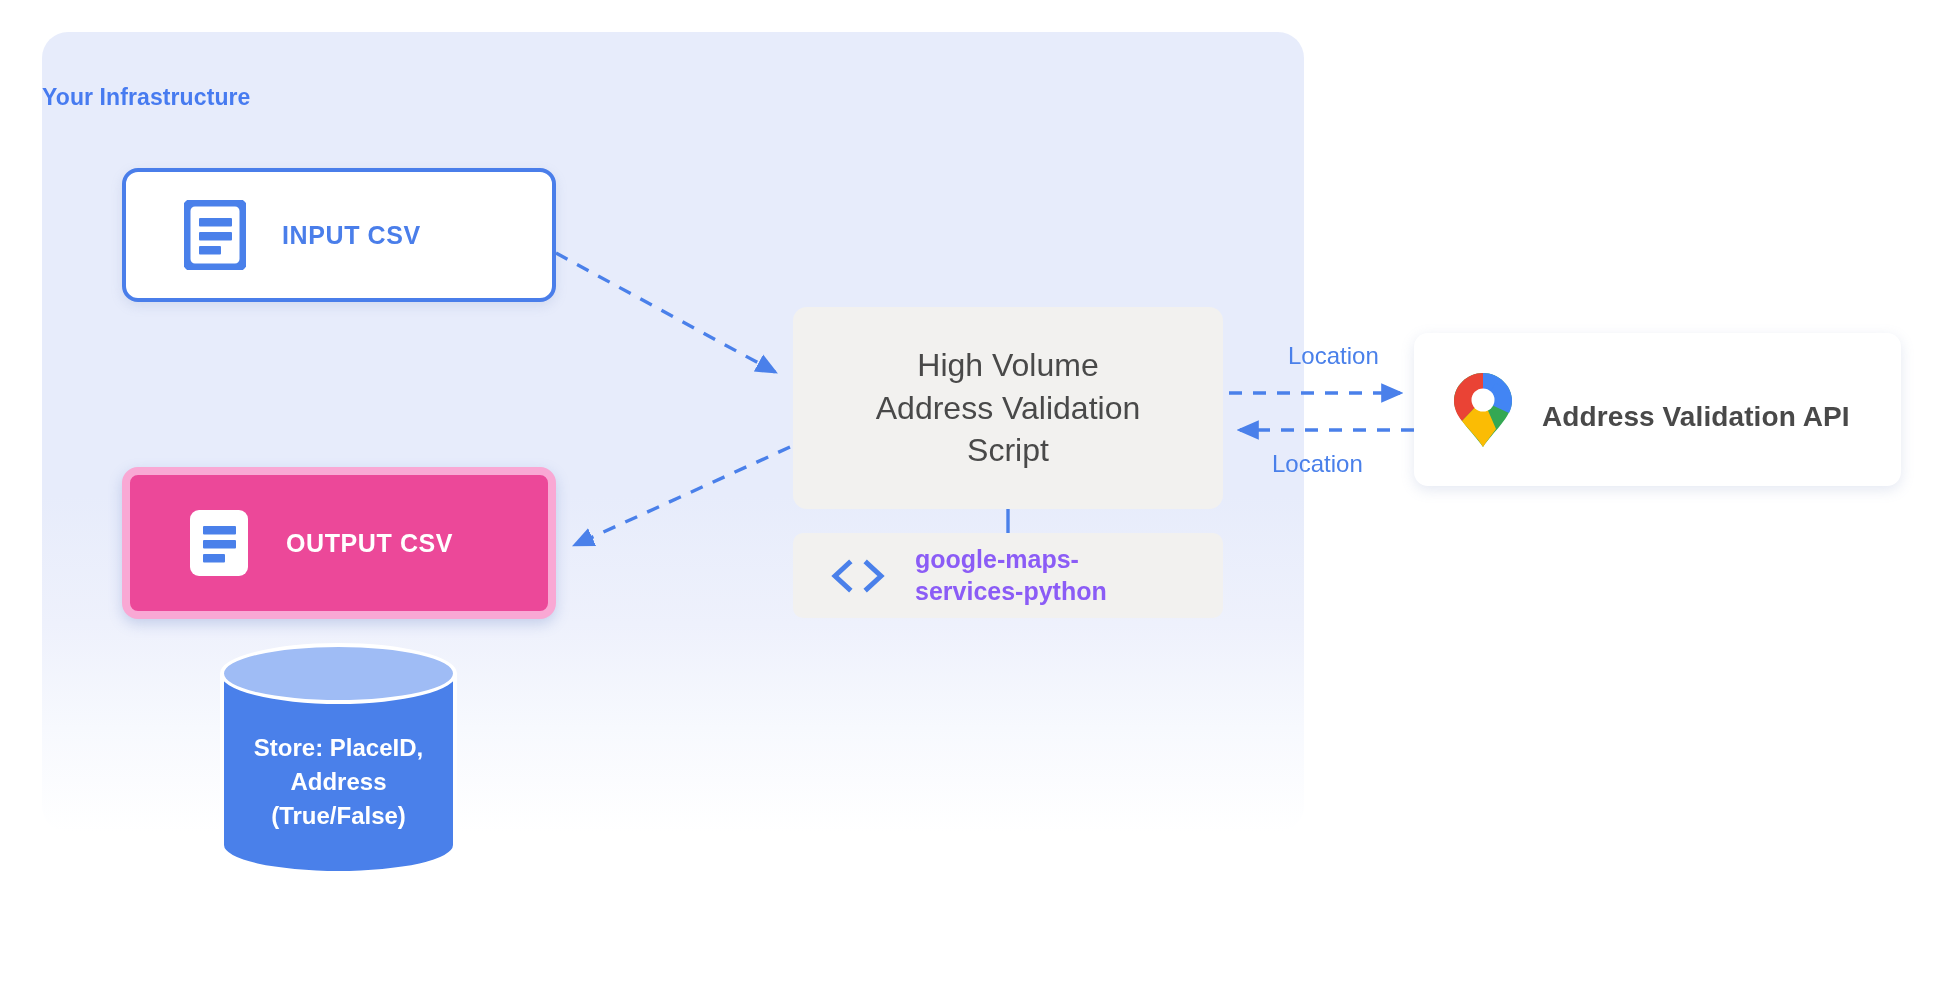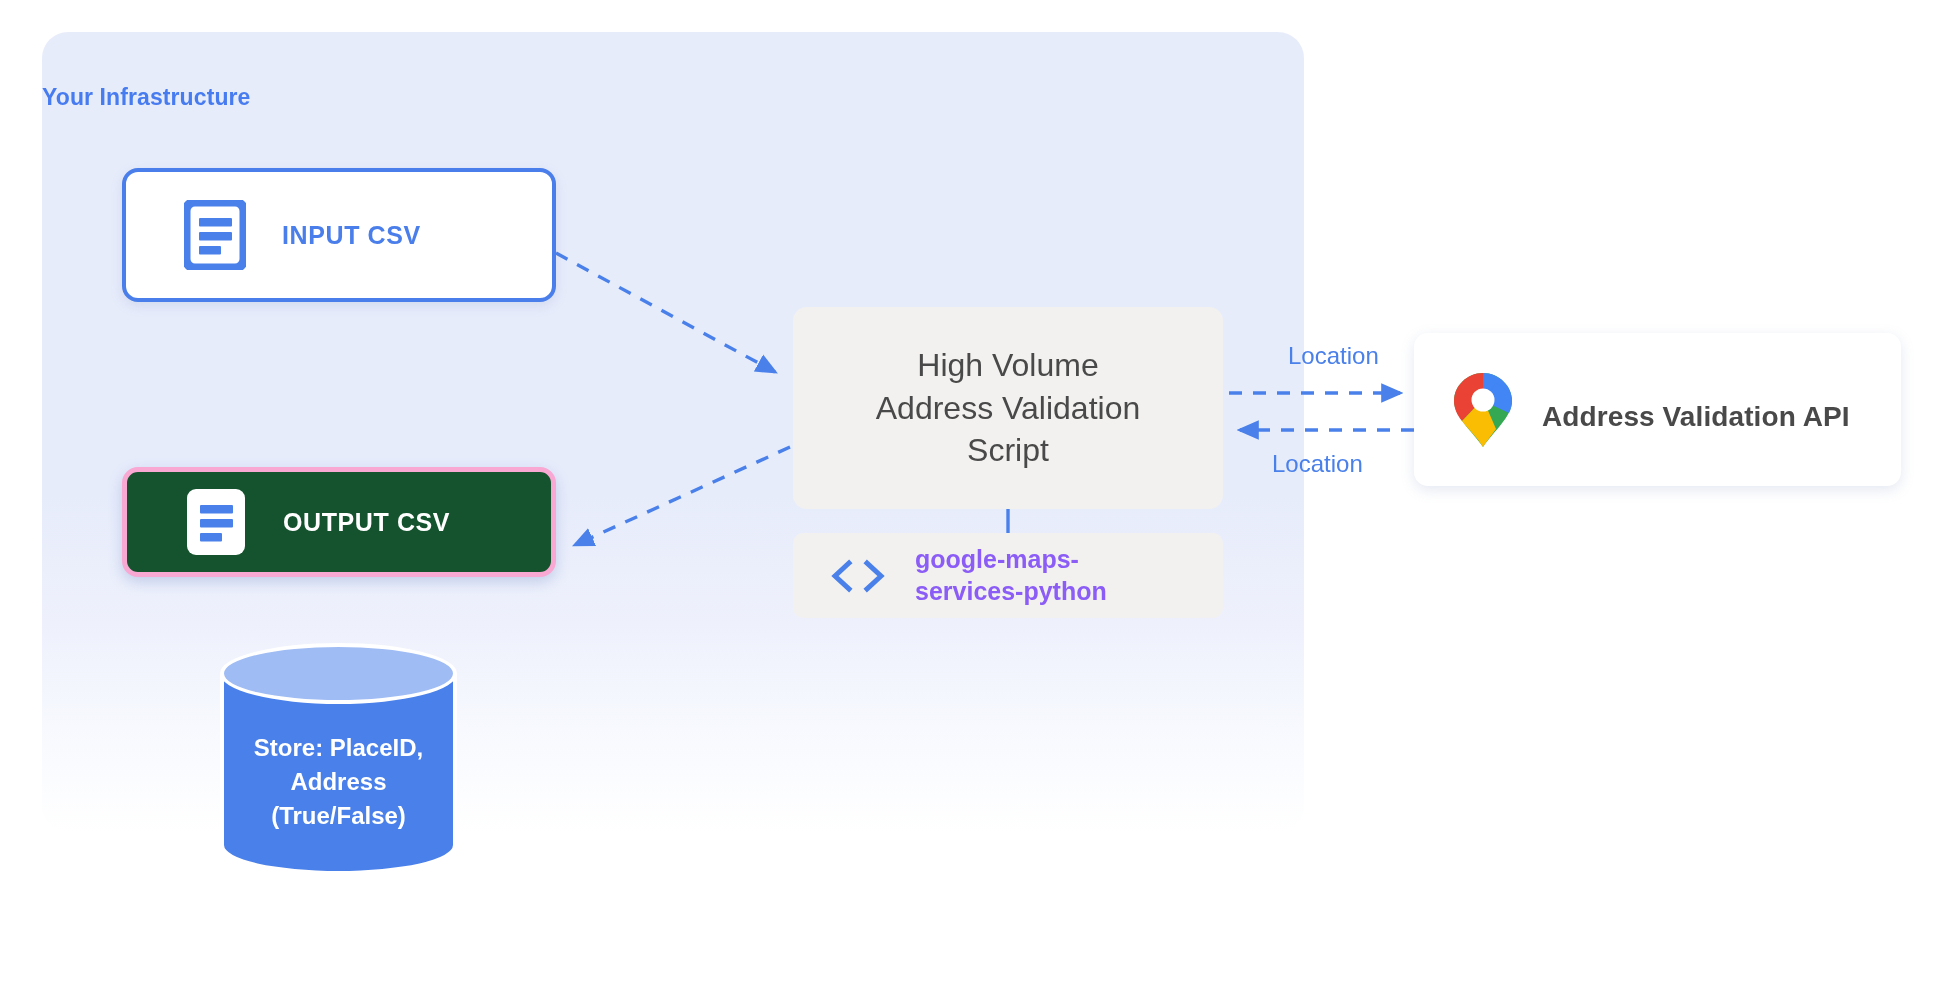--- a/index.html
+++ b/index.html
@@ -74,23 +74,23 @@
     color: #4a7eea;
     letter-spacing: 0.6px;
     margin-left: 36px;
   }
 
   
   .card-output {
     left: 122px;
     top: 467px;
     width: 434px;
-    height: 110px;
-    background: #14532d;
-    border: 5px solid #f9a8d4;
+    height: 152px;
+    background: #ec4899;
+    border: 8px solid #f9a8d4;
     border-radius: 16px;
     box-shadow: 0 5px 14px rgba(90,120,190,0.28);
     padding-left: 58px;
   }
   .card-output .lbl {
     font-size: 25px;
     font-weight: bold;
     color: #ffffff;
     letter-spacing: 0.6px;
     margin-left: 36px;

